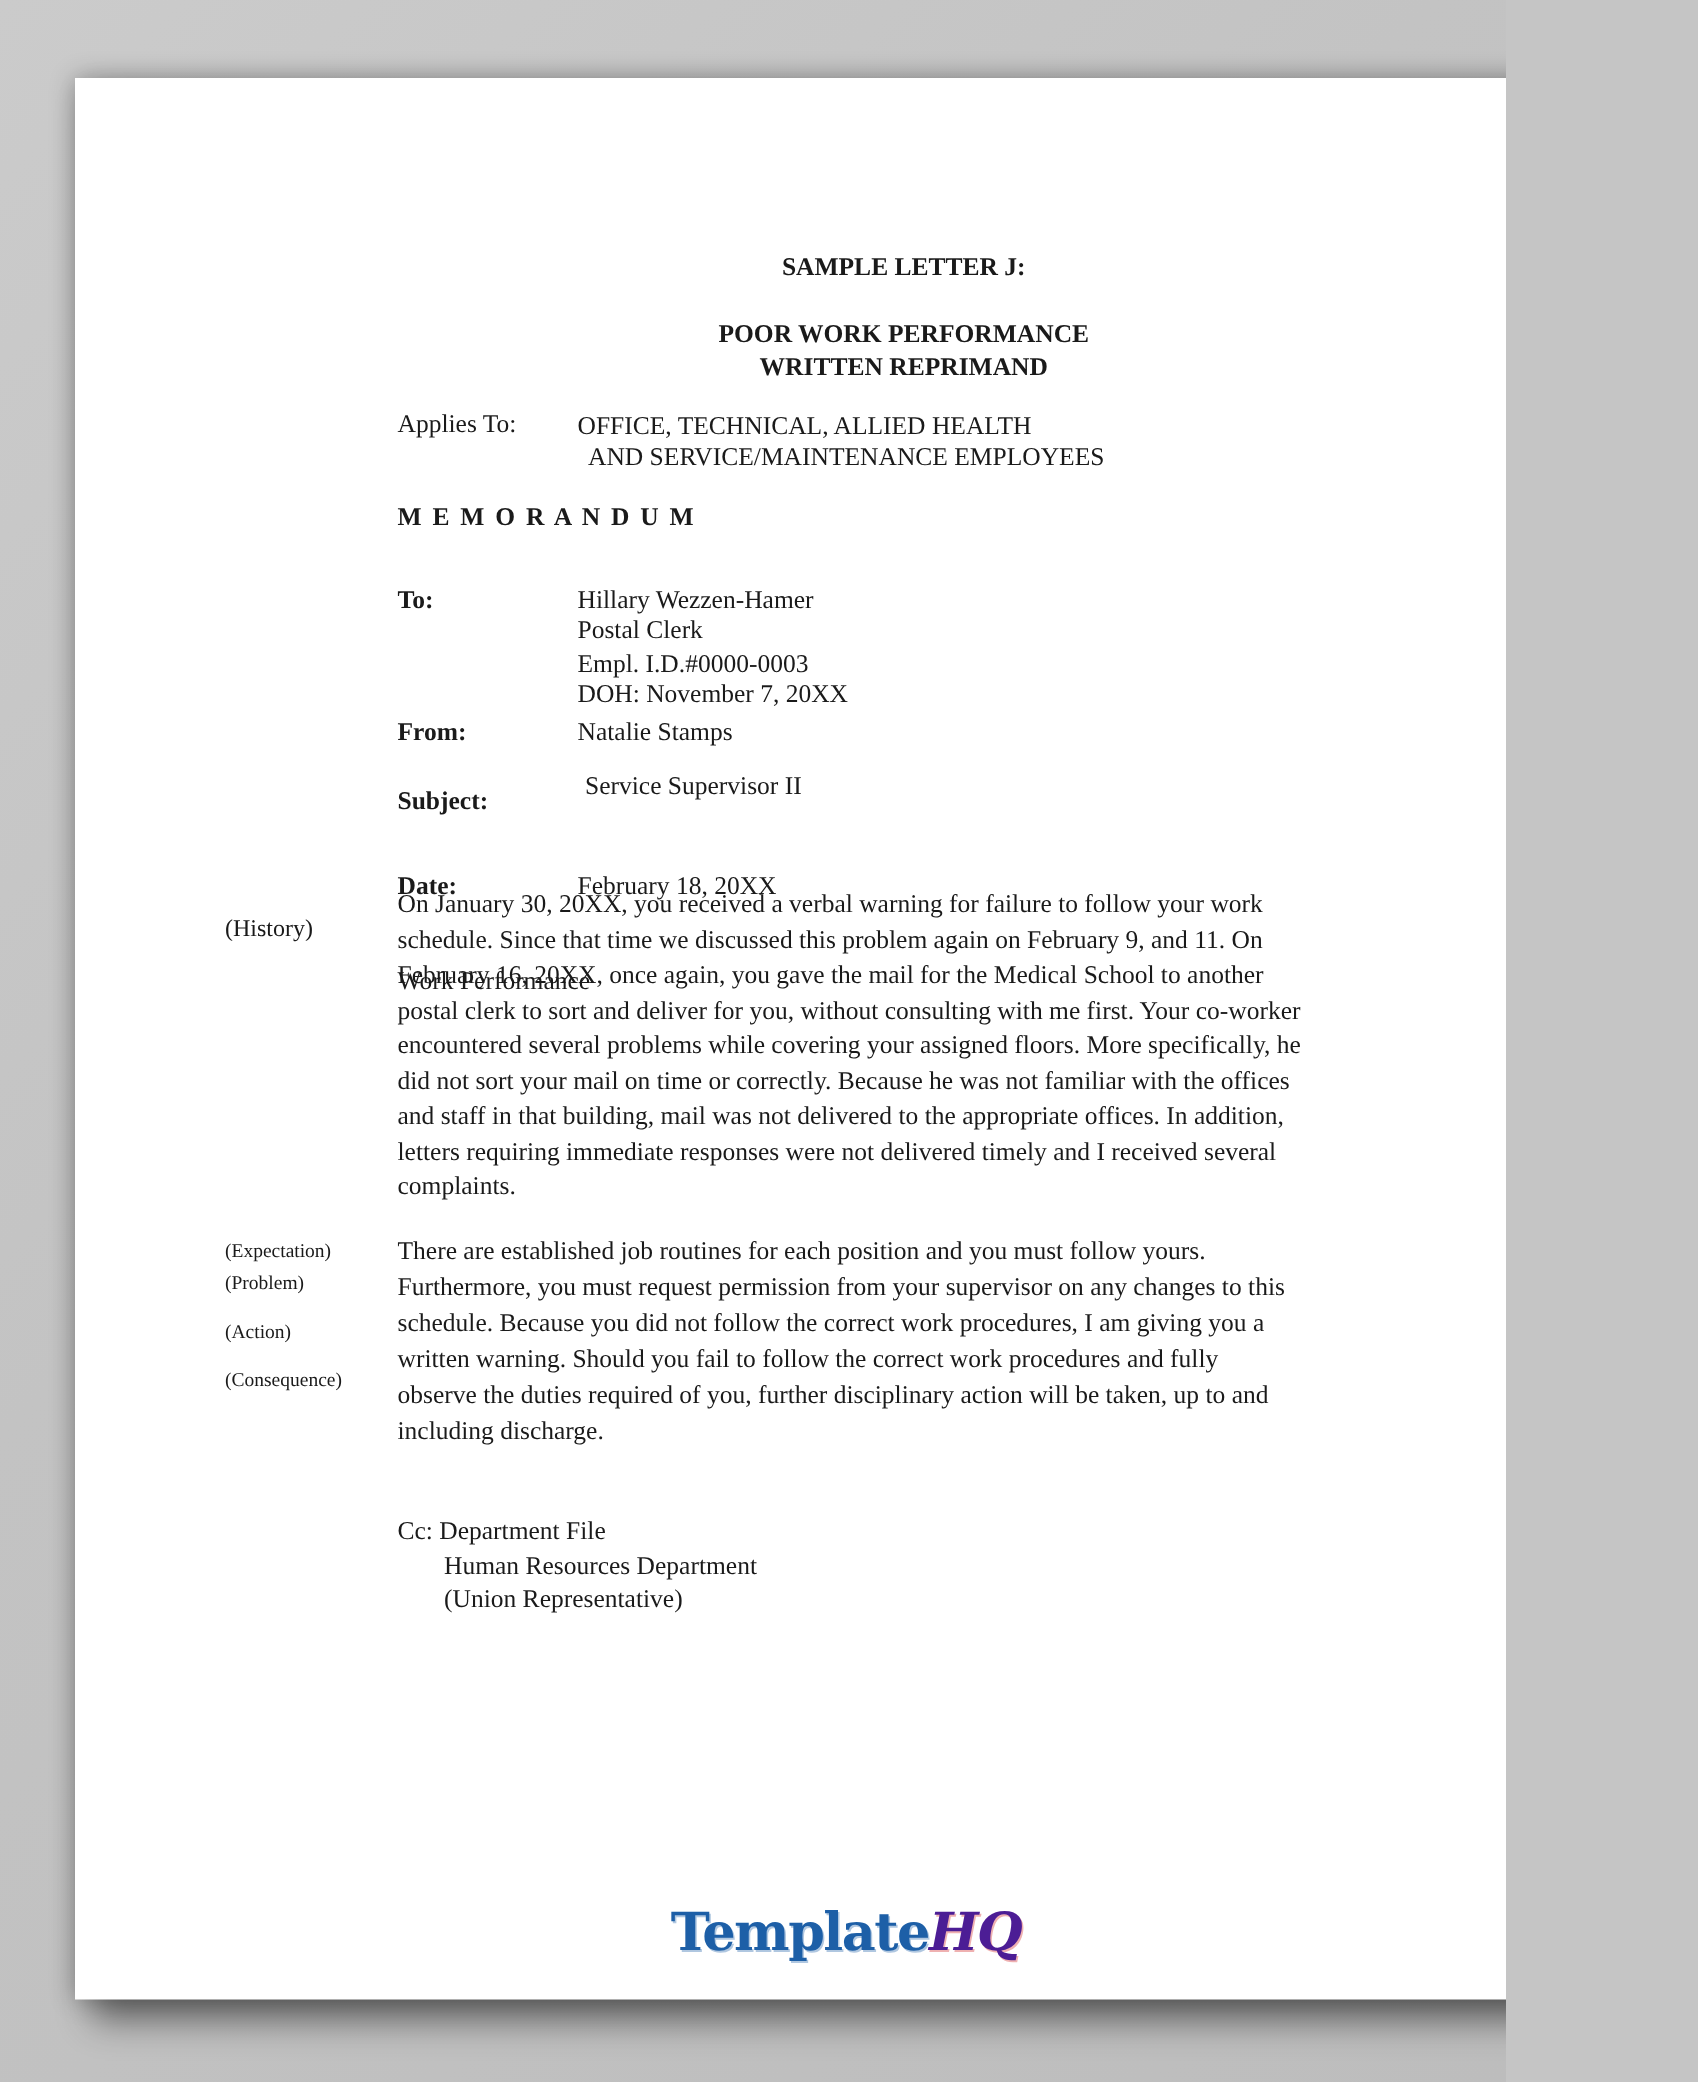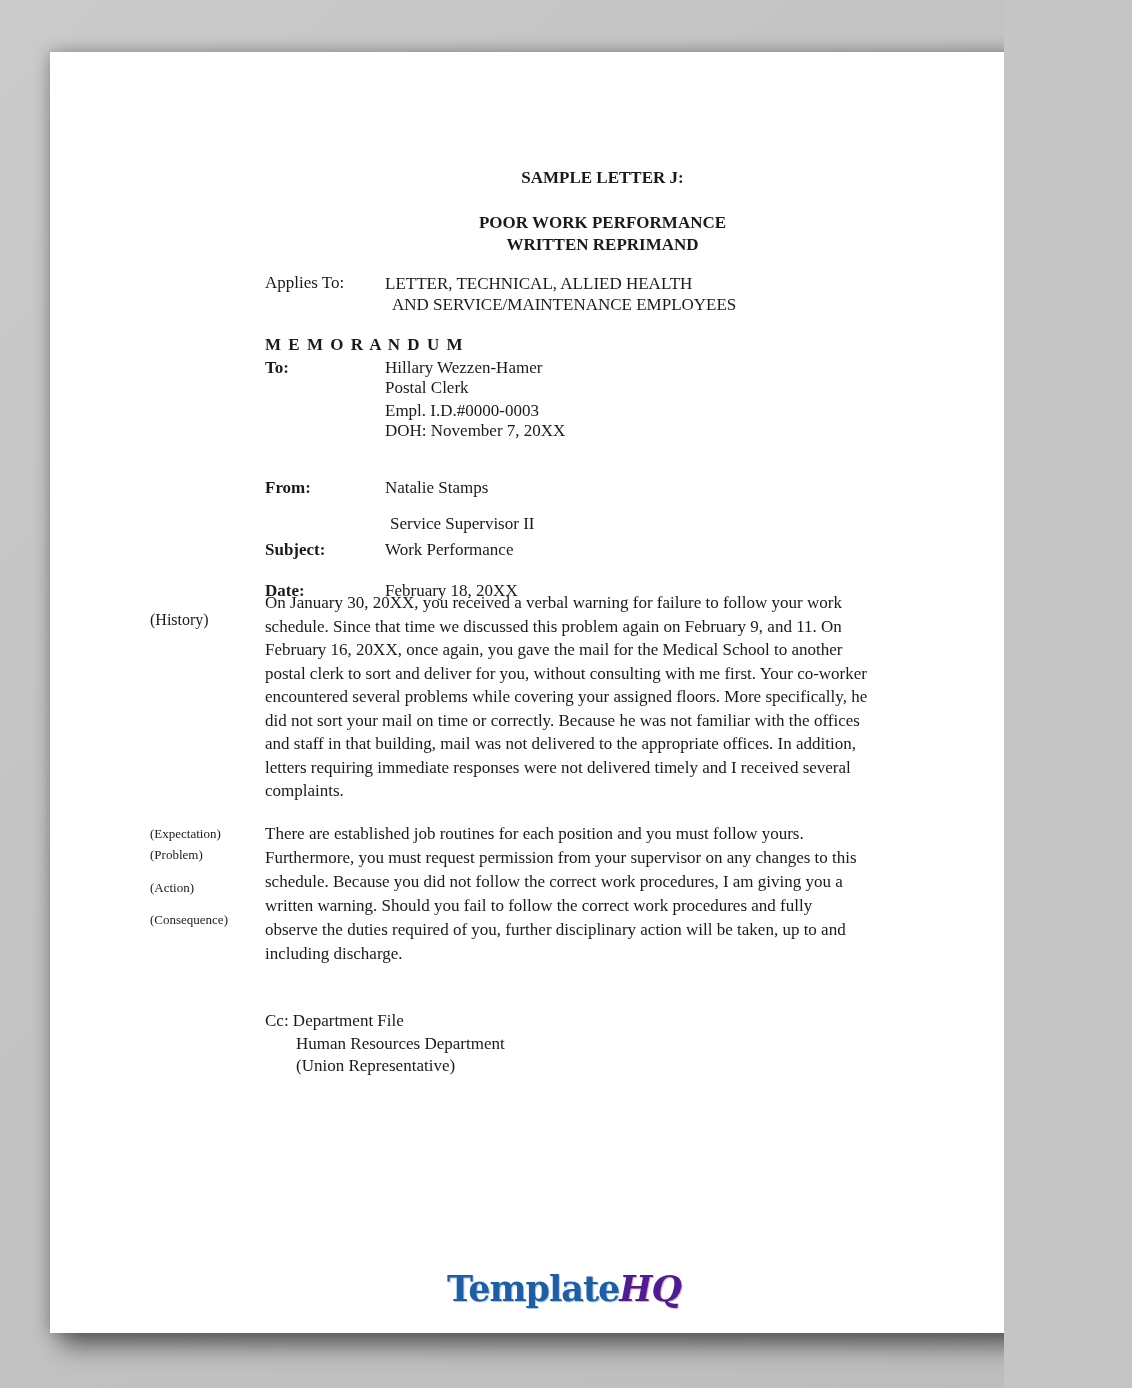--- a/index.html
+++ b/index.html
@@ -35,25 +35,25 @@
   .applies-row { left: 215px; top: 221px; display: flex; }
   .applies-row .row-label { width: 120px; flex: 0 0 120px; }
   .applies-line2 { padding-left: 7px; }
   .applies-row .line { line-height: 21px; }
 
   .memorandum { left: 215px; top: 283px; font-weight: bold; letter-spacing: 1.5px; }
 
   .field-row { left: 215px; display: flex; }
   .field-row .row-label { width: 120px; flex: 0 0 120px; font-weight: bold; }
   .field-row .value-block div { line-height: 20px; }
-  .row-to { top: 306px; }
+  .row-to { top: 338px; }
   .to-id-block { margin-top: 3px; }
   .row-from { top: 426px; }
   .from-title { padding-left: 5px; margin-top: 16px; }
-  .row-subject { top: 488px; }
+  .row-subject { top: 472px; flex-direction: column; }
   .row-date { top: 529px; }
 
   .margin-label { left: 100px; font-size: 16px; }
   .history-label { top: 559px; }
   .para {
     left: 215px; width: 652px;
     line-height: 23.5px;
     white-space: pre-line;
   }
   .history-para { top: 539px; }
@@ -88,21 +88,21 @@
 
     <div class="abs doc-header">
       <div class="sample-label">SAMPLE LETTER J:</div>
       <div class="title-line">POOR WORK PERFORMANCE</div>
       <div class="title-line">WRITTEN REPRIMAND</div>
     </div>
 
     <div class="abs applies-row">
       <div class="row-label">Applies To:</div>
       <div class="value-block">
-        <div class="line">LETTER, TECHNICAL, ALLIED HEALTH</div>
+        <div class="line">OFFICE, TECHNICAL, ALLIED HEALTH</div>
         <div class="line applies-line2">AND SERVICE/MAINTENANCE EMPLOYEES</div>
       </div>
     </div>
 
     <div class="abs memorandum">M E M O R A N D U M</div>
 
     <div class="abs field-row row-to">
       <div class="row-label">To:</div>
       <div class="value-block">
         <div>Hillary Wezzen-Hamer</div>

